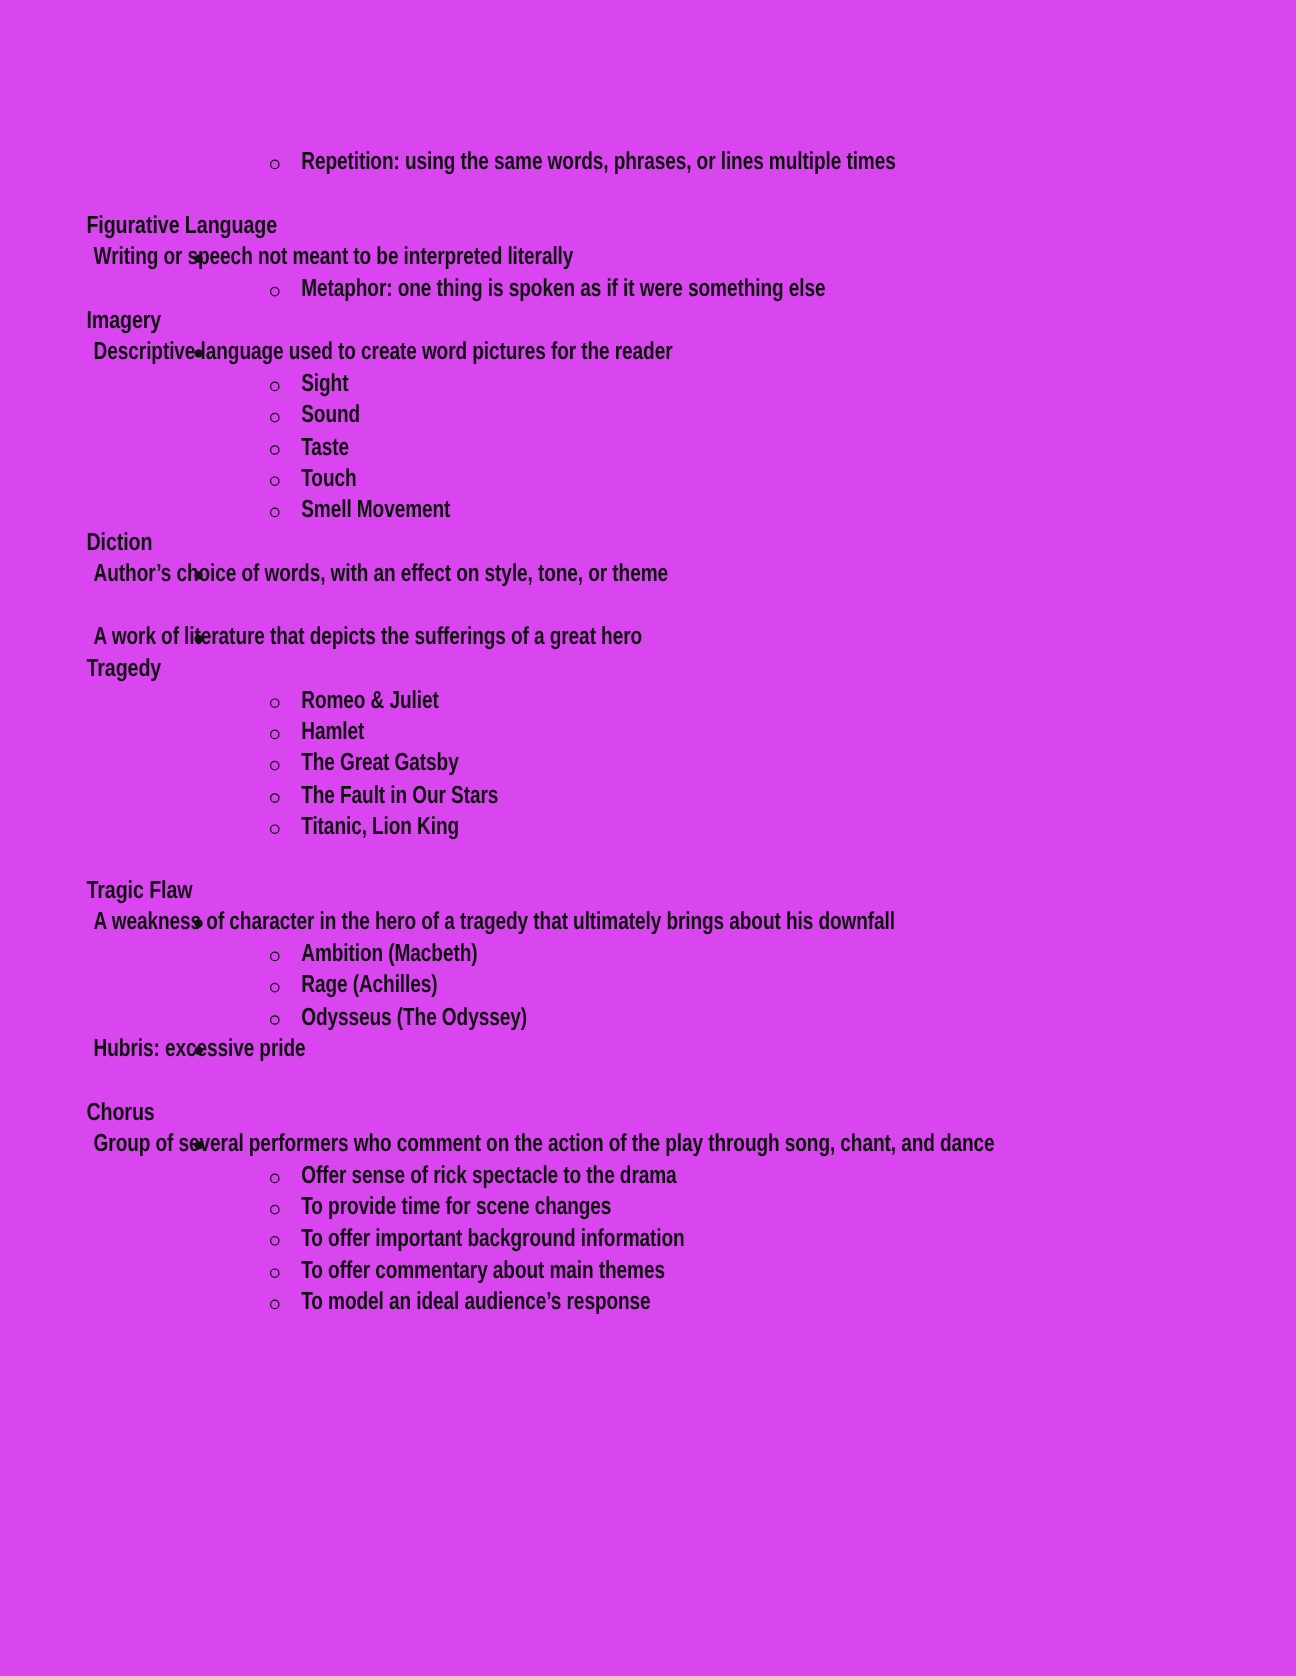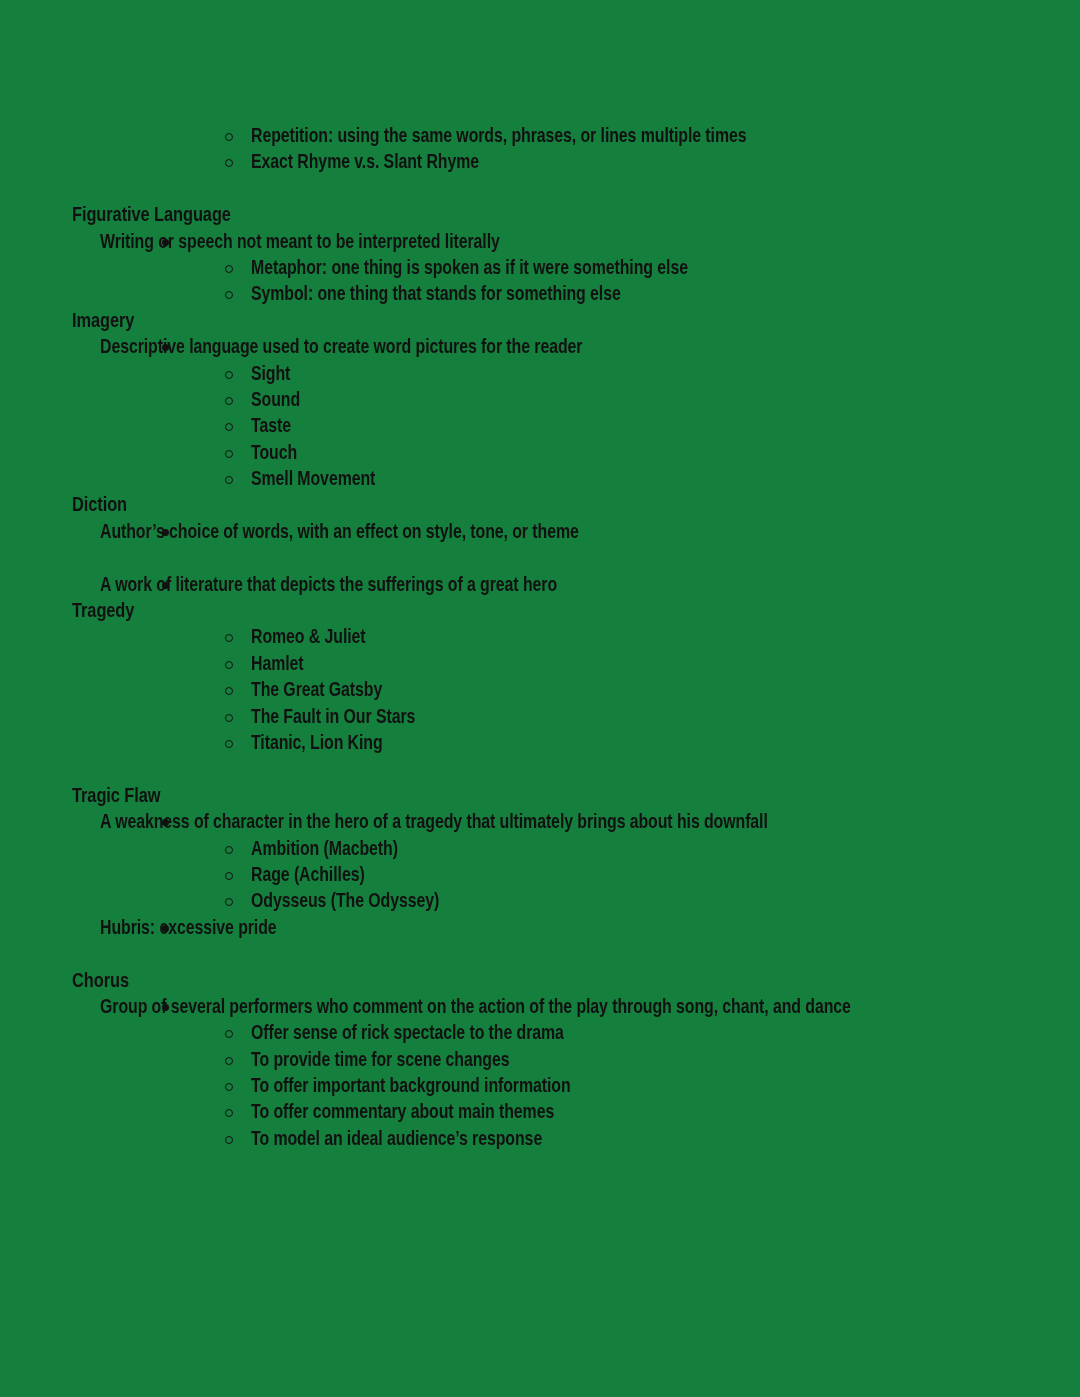--- a/index.html
+++ b/index.html
@@ -51,21 +51,21 @@
 
   
   .line.heading {
     padding-left: 72px;
     font-size: 20.5px;
   }
   .line.heading .txt { transform: scaleX(0.80); }
 
   
   .line.lvl1 {
-    padding-left: 100px;
+    padding-left: 78px;
     font-size: 20.5px;
   }
   .line.lvl1 .marker {
     position: absolute;
     left: 161px;
     top: 0;
     width: 16px;
     height: 26.4px;
     line-height: 26.4px;
     font-size: 16px;
@@ -108,30 +108,28 @@
   }
 
   
   .line.spacer {
     height: 26.4px;
   }
 </style>
 </head>
 <body style="background: rgb(255, 255, 255);">
 
-<div id="page" style="background: #15803d; color: rgb(17, 17, 17);">
+<div id="page" style="background: #d946ef; color: rgb(17, 17, 17);">
   <div class="doc-body" id="doc-body">
 
   <div class="line lvl2"><span class="marker"></span><span class="txt">Repetition: using the same words, phrases, or lines multiple times</span></div>
-      <div class="line lvl2"><span class="marker"></span><span class="txt">Exact Rhyme v.s. Slant Rhyme</span></div>
       <div class="line spacer"></div>
       <div class="line heading"><span class="txt">Figurative Language</span></div>
       <div class="line lvl1"><span class="marker"></span><span class="txt">Writing or speech not meant to be interpreted literally</span></div>
       <div class="line lvl2"><span class="marker"></span><span class="txt">Metaphor: one thing is spoken as if it were something else</span></div>
-      <div class="line lvl2"><span class="marker"></span><span class="txt">Symbol: one thing that stands for something else</span></div>
       <div class="line heading"><span class="txt">Imagery</span></div>
       <div class="line lvl1"><span class="marker"></span><span class="txt">Descriptive language used to create word pictures for the reader</span></div>
       <div class="line lvl2"><span class="marker"></span><span class="txt">Sight</span></div>
       <div class="line lvl2"><span class="marker"></span><span class="txt">Sound</span></div>
       <div class="line lvl2"><span class="marker"></span><span class="txt">Taste</span></div>
       <div class="line lvl2"><span class="marker"></span><span class="txt">Touch</span></div>
       <div class="line lvl2"><span class="marker"></span><span class="txt">Smell Movement</span></div>
       <div class="line heading"><span class="txt">Diction</span></div>
       <div class="line lvl1"><span class="marker"></span><span class="txt">Author’s choice of words, with an effect on style, tone, or theme</span></div>
       <div class="line spacer"></div>

